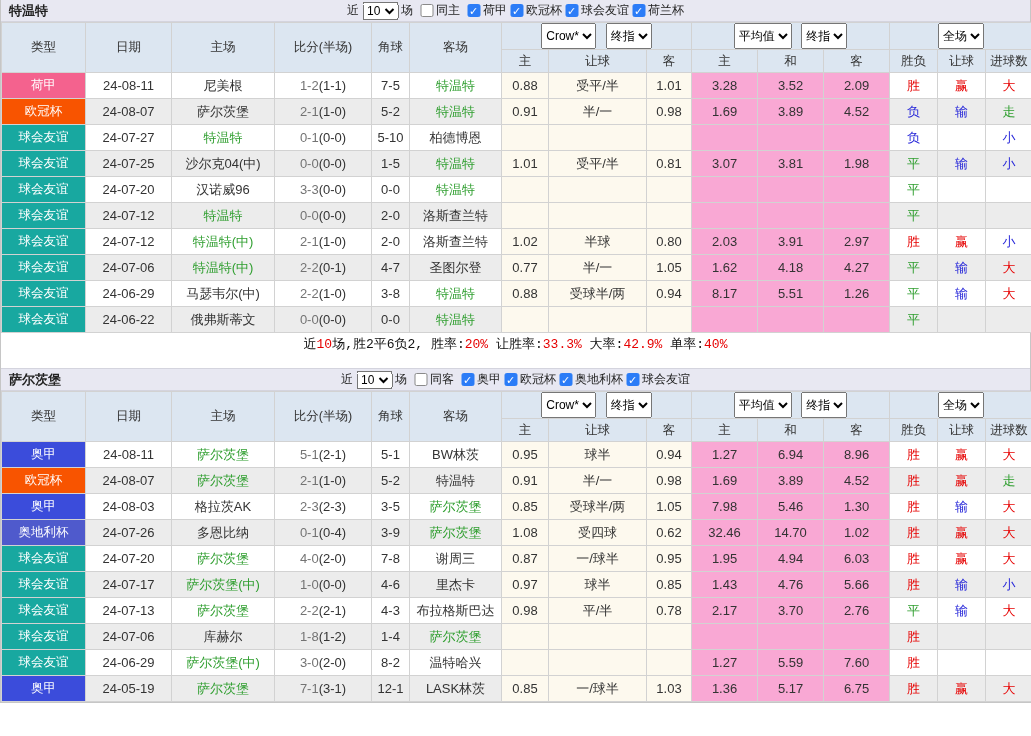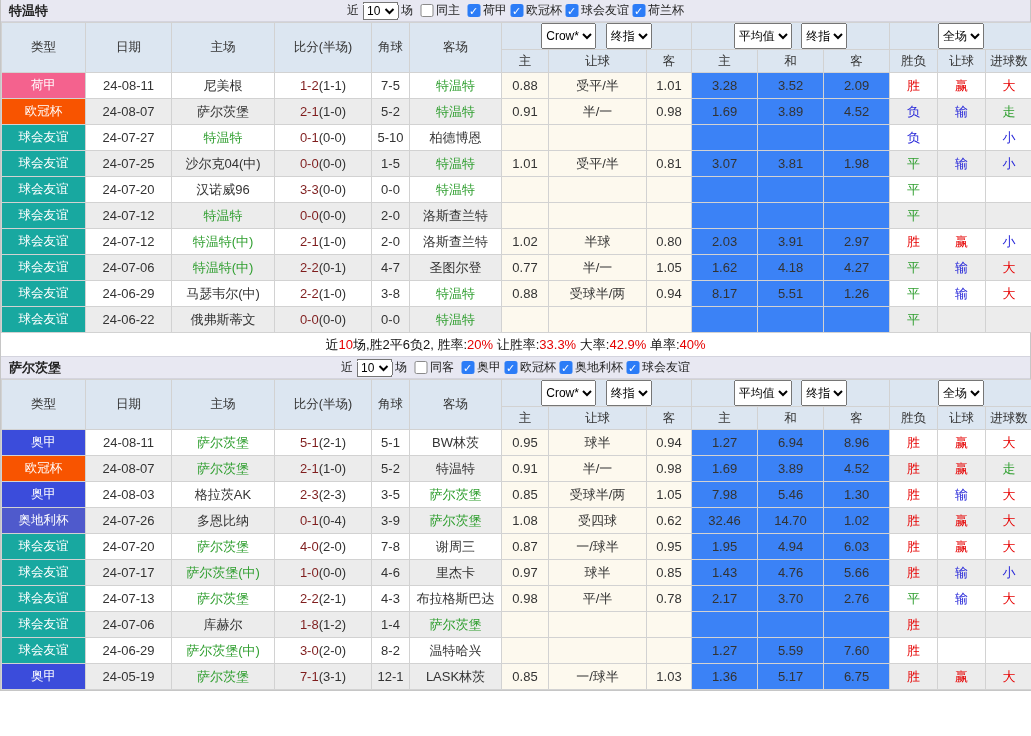--- a/index.html
+++ b/index.html
@@ -27,30 +27,30 @@
   
   table { border-collapse:collapse; table-layout:fixed; width:1031px; text-align:center; font-size:13px; }
   th,td { border:1px solid #d2d2d2; padding:0 2px; overflow:hidden; white-space:nowrap; }
   thead th { background:#dce6f1; font-weight:normal; color:#333; height:23px; font-size:12.5px; }
   thead select { font-size:12px; height:26px; margin:0 3px; }
   tbody td { height:26px; }
   tr.odd  { background:#ffffff; }
   tr.even { background:#ececec; }
   td.league { color:#fff; font-size:12.5px; }
   .bg-cream { background:#fdf9ee; }
-  .bg-blue  { background:#3b82f6;margin-left:40px; }
+  .bg-blue  { background:#f9a8d4;margin-left:40px; }
   .c-team  { color:#2e9e2e; }
-  .c-score { color:#7f1d1d; }
+  .c-score { color:#737373; }
   .c-ht    { color:#333; }
   .c-red   { color:#e60000; }
   .c-green { color:#2e9e2e; }
   .c-blue  { color:#2626d9; }
 
   
-  .summary { height:24px; line-height:24px; text-align:center; font-size:13px; color:#111; background:#fff; border-bottom:1px solid #d4d4de; }
+  .summary { height:36px; line-height:24px; text-align:center; font-size:13px; color:#111; background:#fff; border-bottom:1px solid #d4d4de;font-family:Liberation Mono, monospace; }
   .summary span.c-red { color:#e60000; }
 </style>
 </head>
 <body>
 
 <div class="page">
 
 
   <div class="sec-header">
     <span class="team-name">特温特</span>

